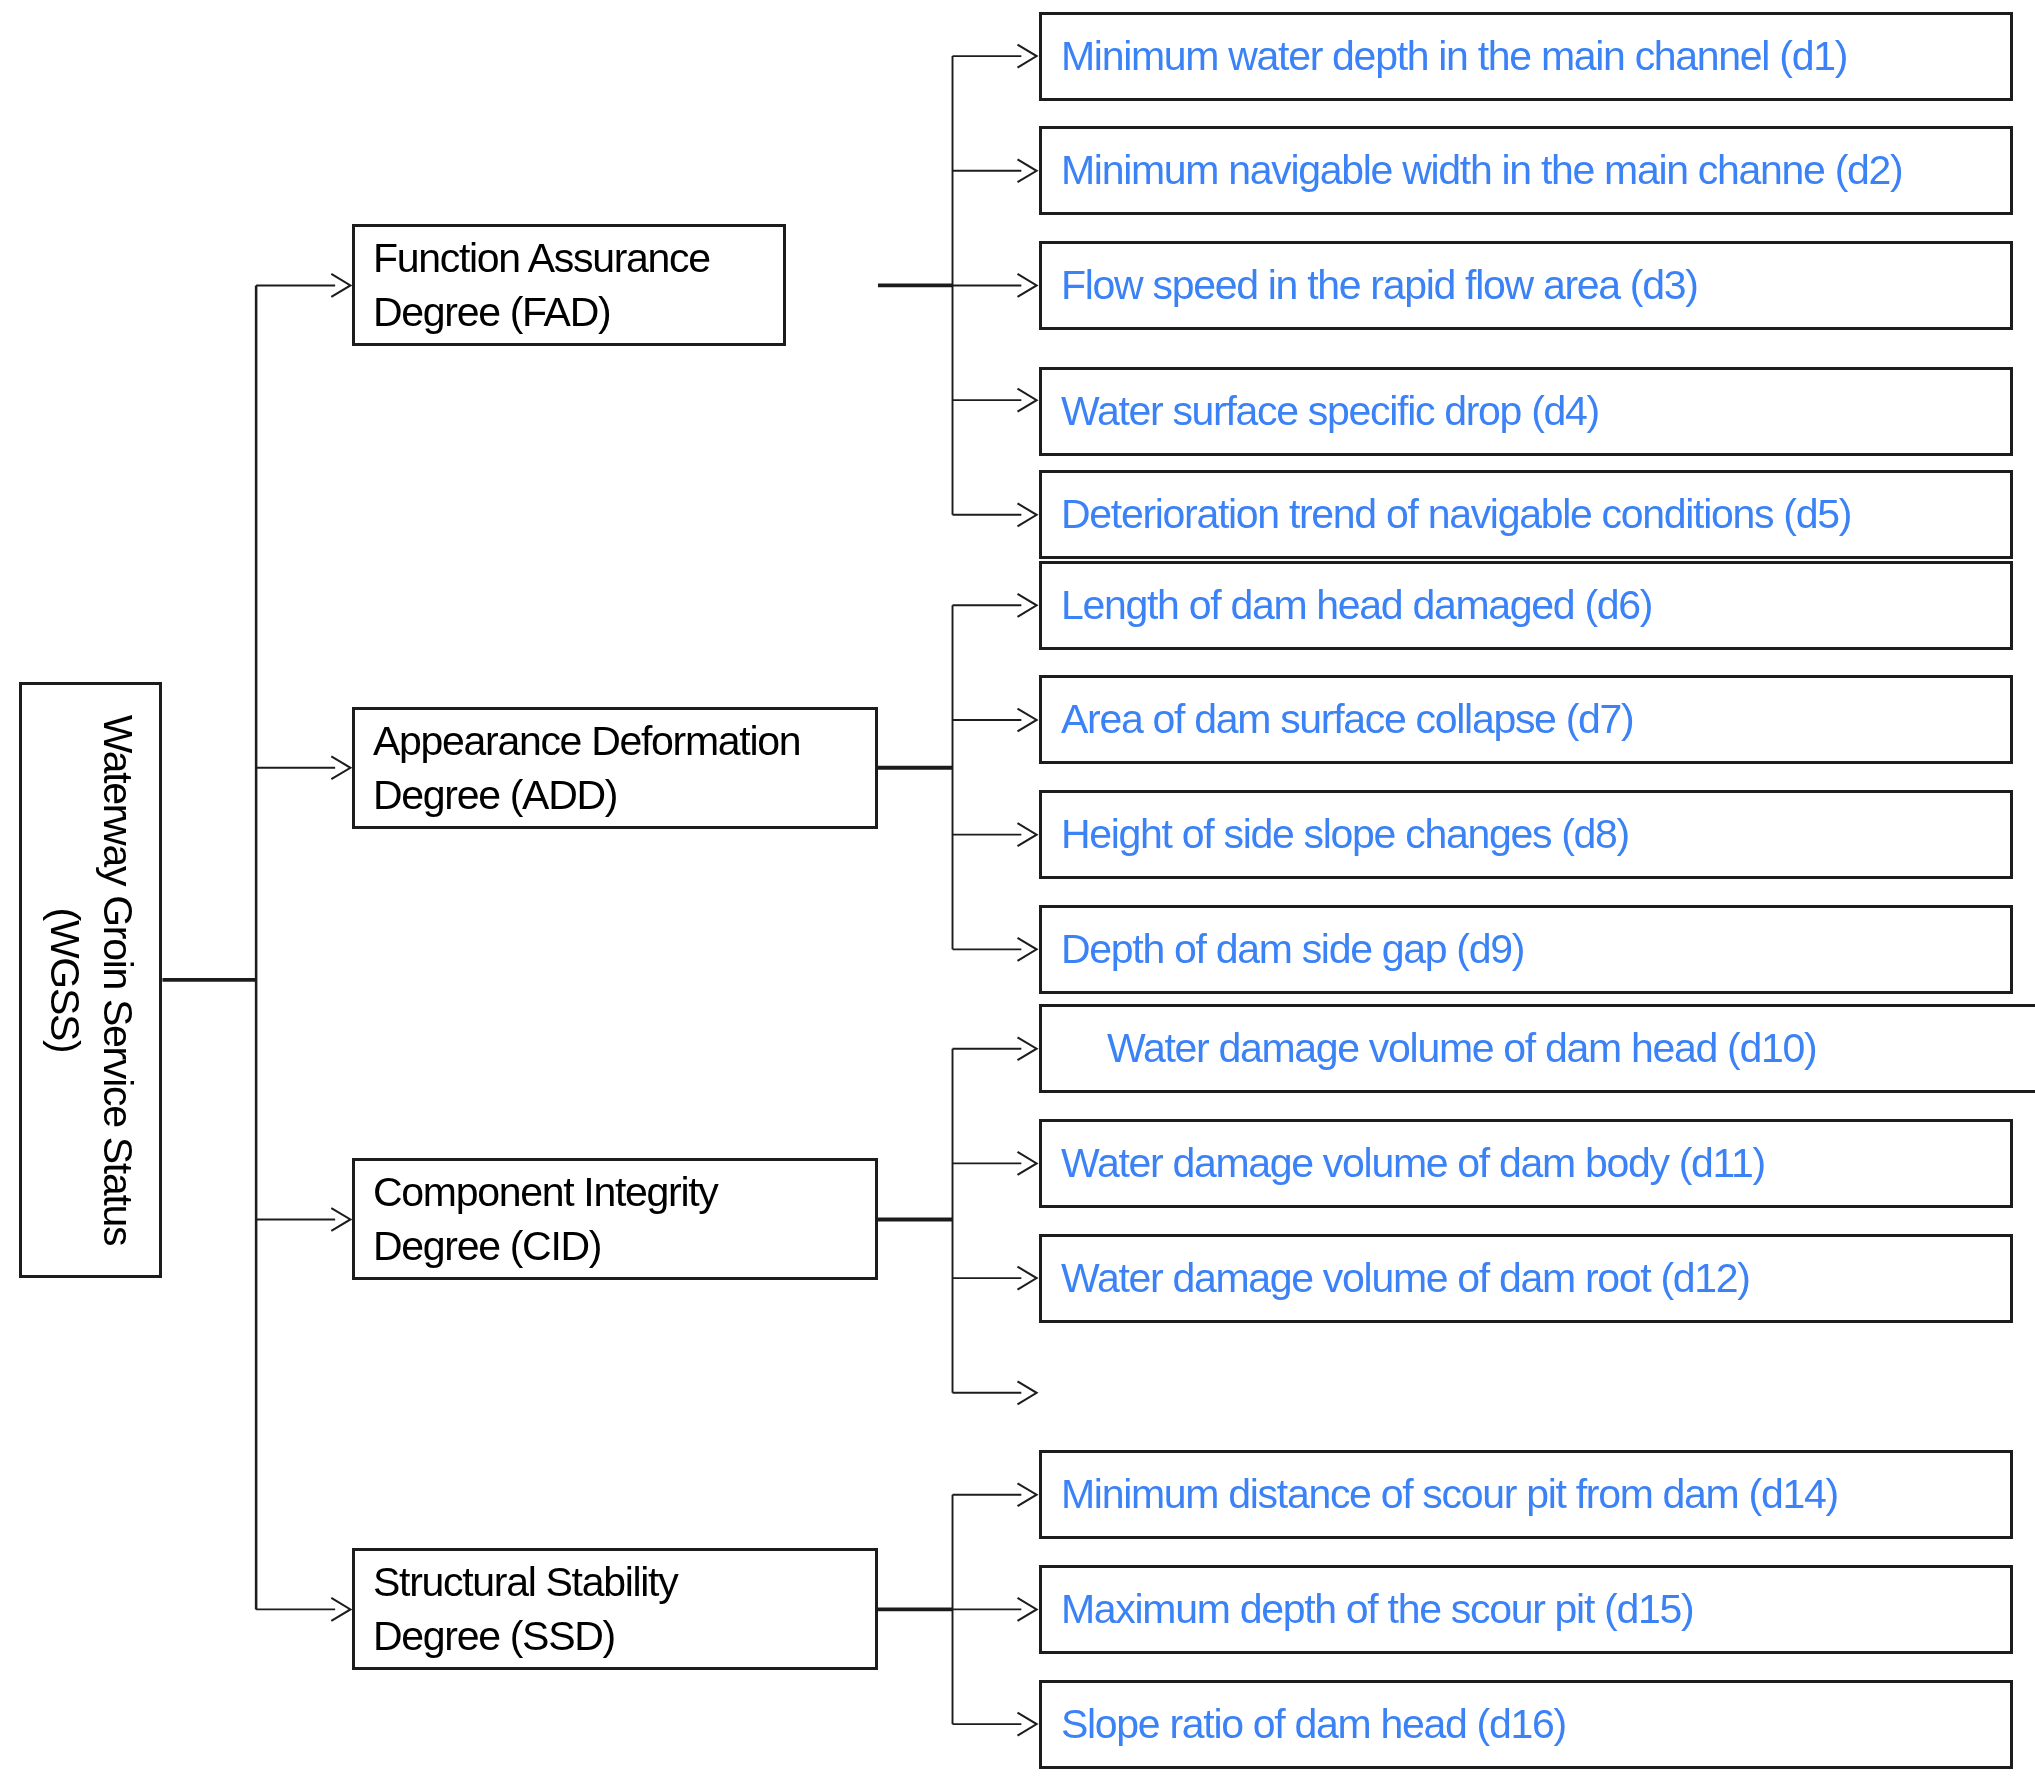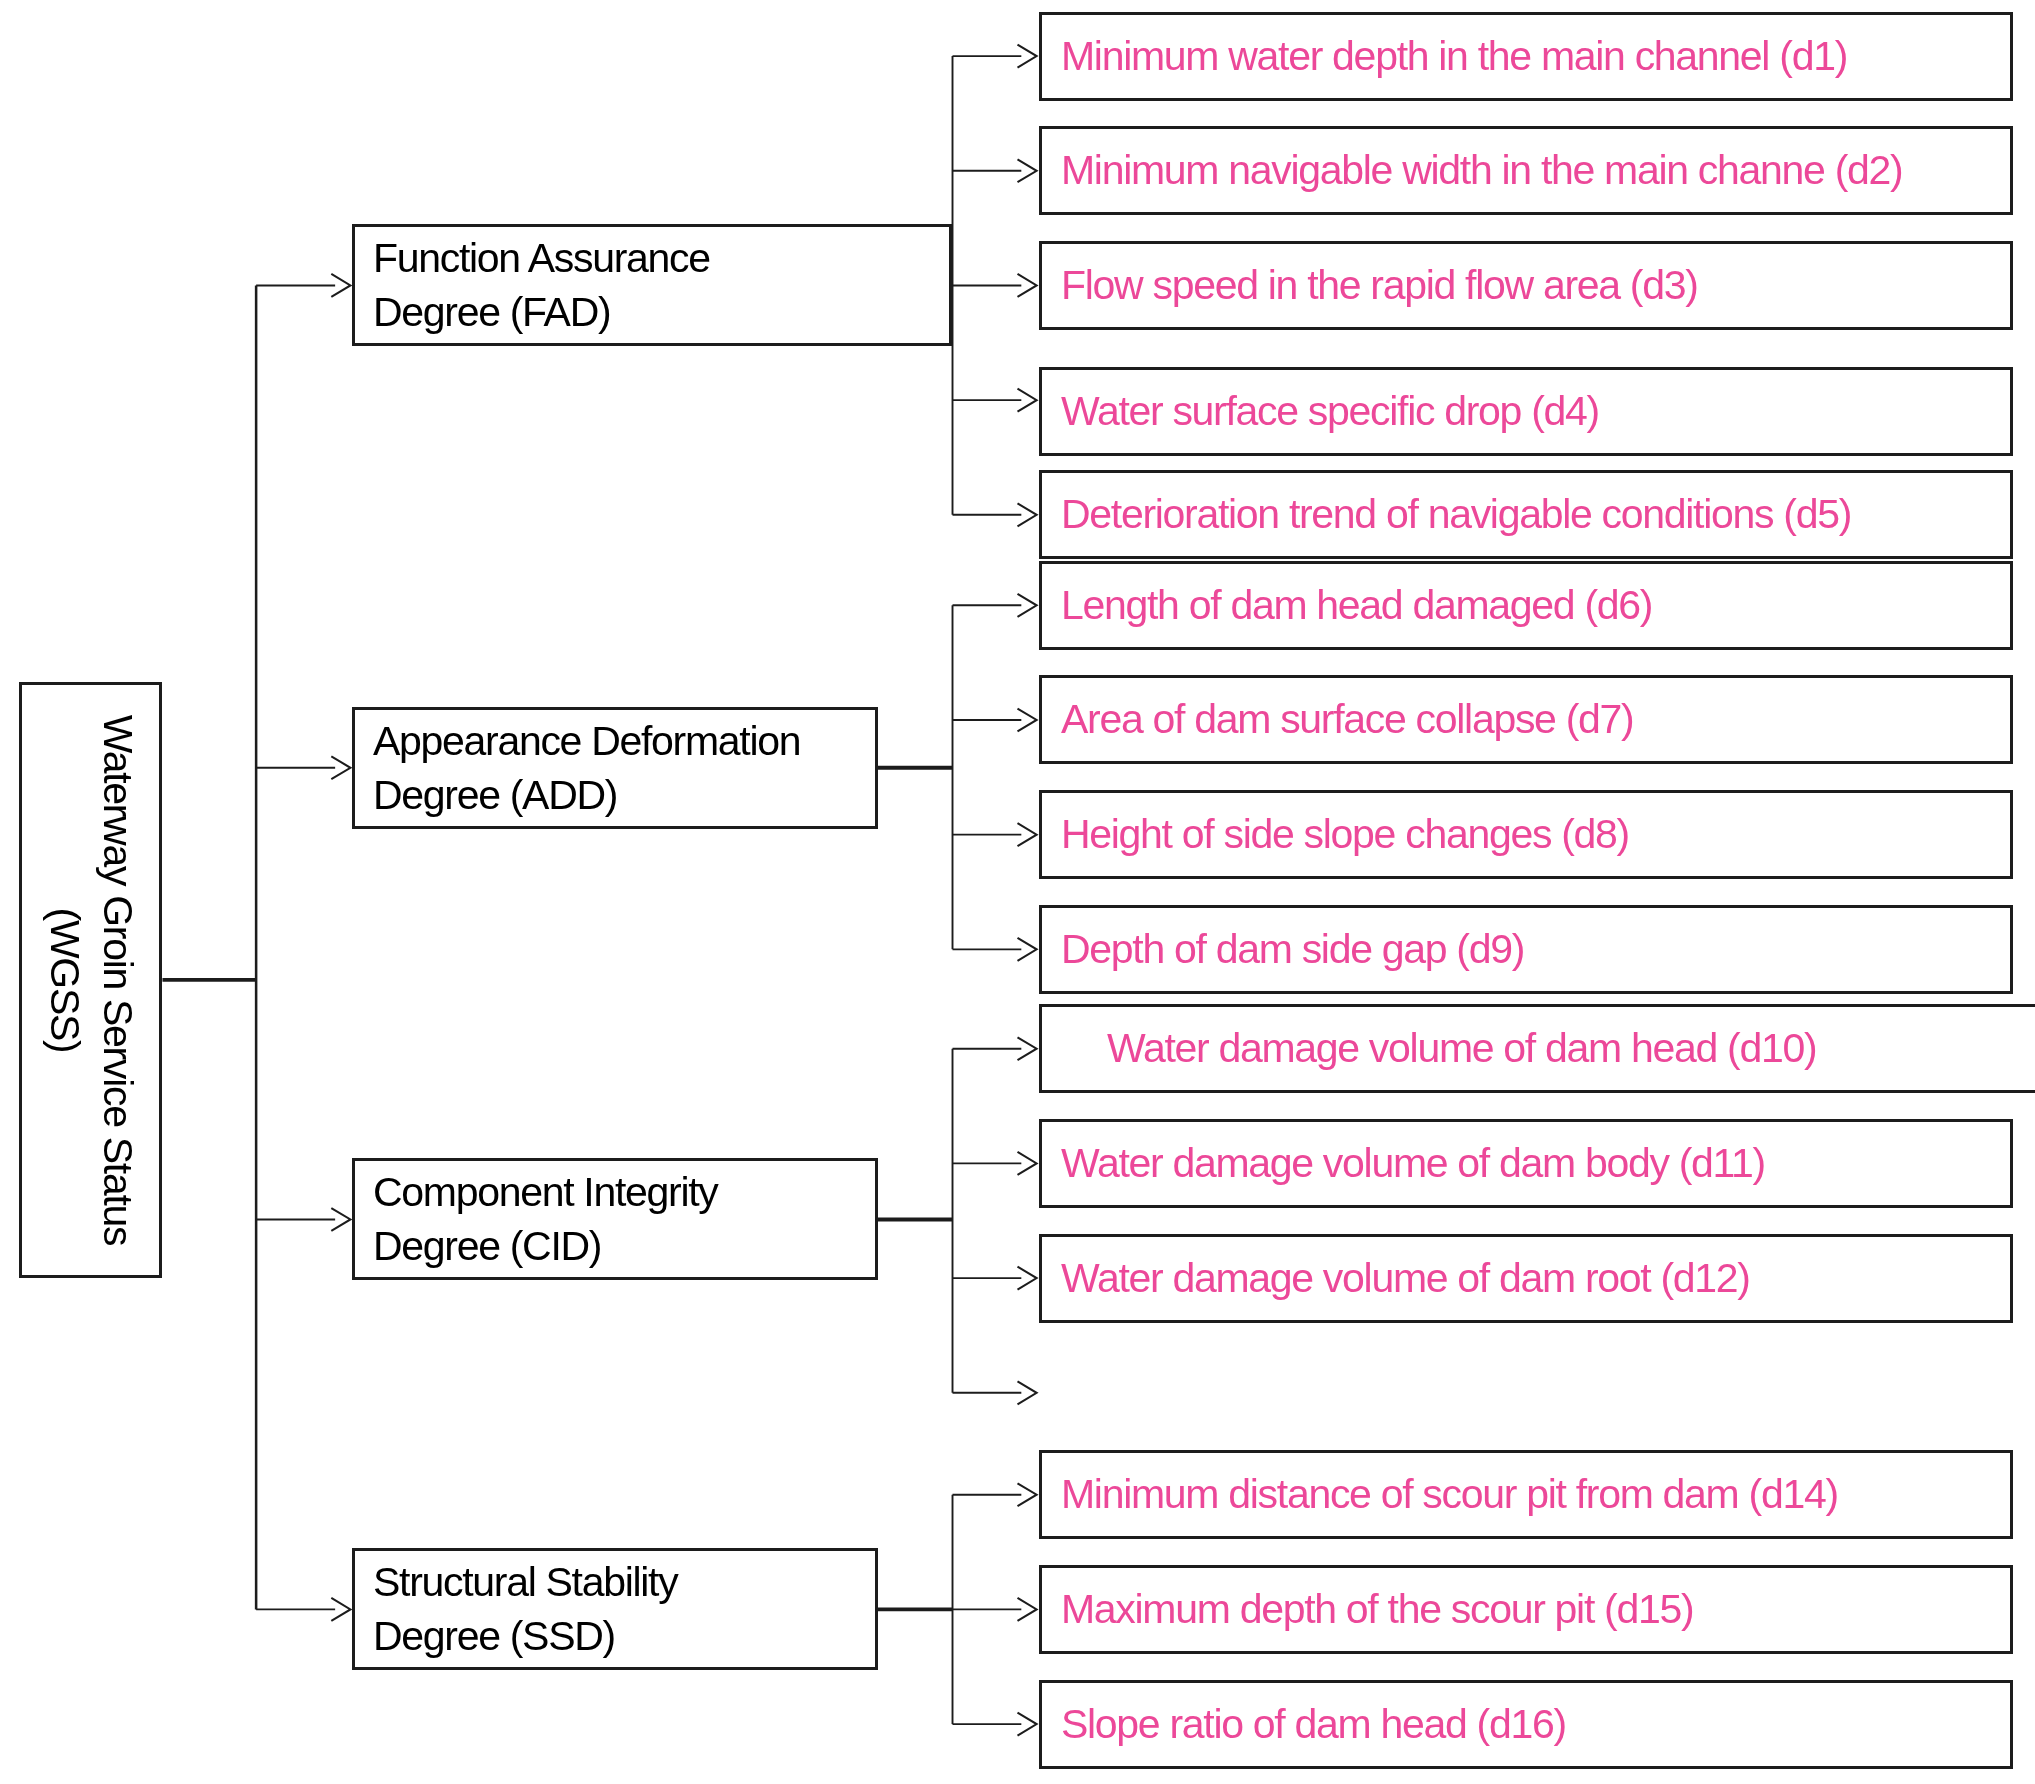--- a/index.html
+++ b/index.html
@@ -3,21 +3,21 @@
 <meta charset="utf-8">
 <style>
   html,body{margin:0;padding:0;background:#ffffff;}
   body{width:2035px;height:1784px;font-family:"Liberation Sans","DejaVu Sans",sans-serif;}
   .canvas{position:relative;width:2035px;height:1784px;background:#ffffff;overflow:hidden;}
   .canvas svg{position:absolute;left:0;top:0;}
   .box{position:absolute;box-sizing:border-box;background:#ffffff;border:3.2px solid #1c1c1c;}
   .leaf-label{
     display:flex;align-items:center;height:100%;
     padding-left:19px;
-    font-size:41px;letter-spacing:-1.3px;color:#ec4899;white-space:nowrap;
+    font-size:41px;letter-spacing:-1.3px;color:#3b82f6;white-space:nowrap;
   }
   .mid-label{
     display:flex;align-items:center;height:100%;
     padding-left:18px;
     font-size:41px;letter-spacing:-1.3px;color:#000;
     white-space:pre-line;line-height:1.32;
   }
   .root-label{
     position:absolute;left:50%;top:50%;
     width:574px;
@@ -83,21 +83,21 @@
       <path d="M1597 2508 L1627 2526 L1597 2544" stroke="#1c1c1c" stroke-width="3.2" fill="none"></path>
       <path d="M1495 2706 H1603" stroke="#1c1c1c" stroke-width="3" fill="none"></path>
       <path d="M1597 2688 L1627 2706 L1597 2724" stroke="#1c1c1c" stroke-width="3.2" fill="none"></path>
     </svg>
 
   <div class="box" id="root-box" style="left: 19px; top: 682px; width: 143px; height: 596px;">
     <div class="root-label">Waterway Groin Service Status
 (WGSS)</div>
   </div>
 
-  <div class="box mid" style="left: 352px; top: 224px; width: 600px; height: 122px;">
+  <div class="box mid" style="left: 352px; top: 224px; width: 434px; height: 122px;">
     <div class="mid-label">Function Assurance
 Degree (FAD)</div>
   </div>
   <div class="box mid" style="left: 352px; top: 707px; width: 526px; height: 122px;">
     <div class="mid-label">Appearance Deformation
 Degree (ADD)</div>
   </div>
   <div class="box mid" style="left: 352px; top: 1158px; width: 526px; height: 122px;">
     <div class="mid-label">Component Integrity
 Degree (CID)</div>

